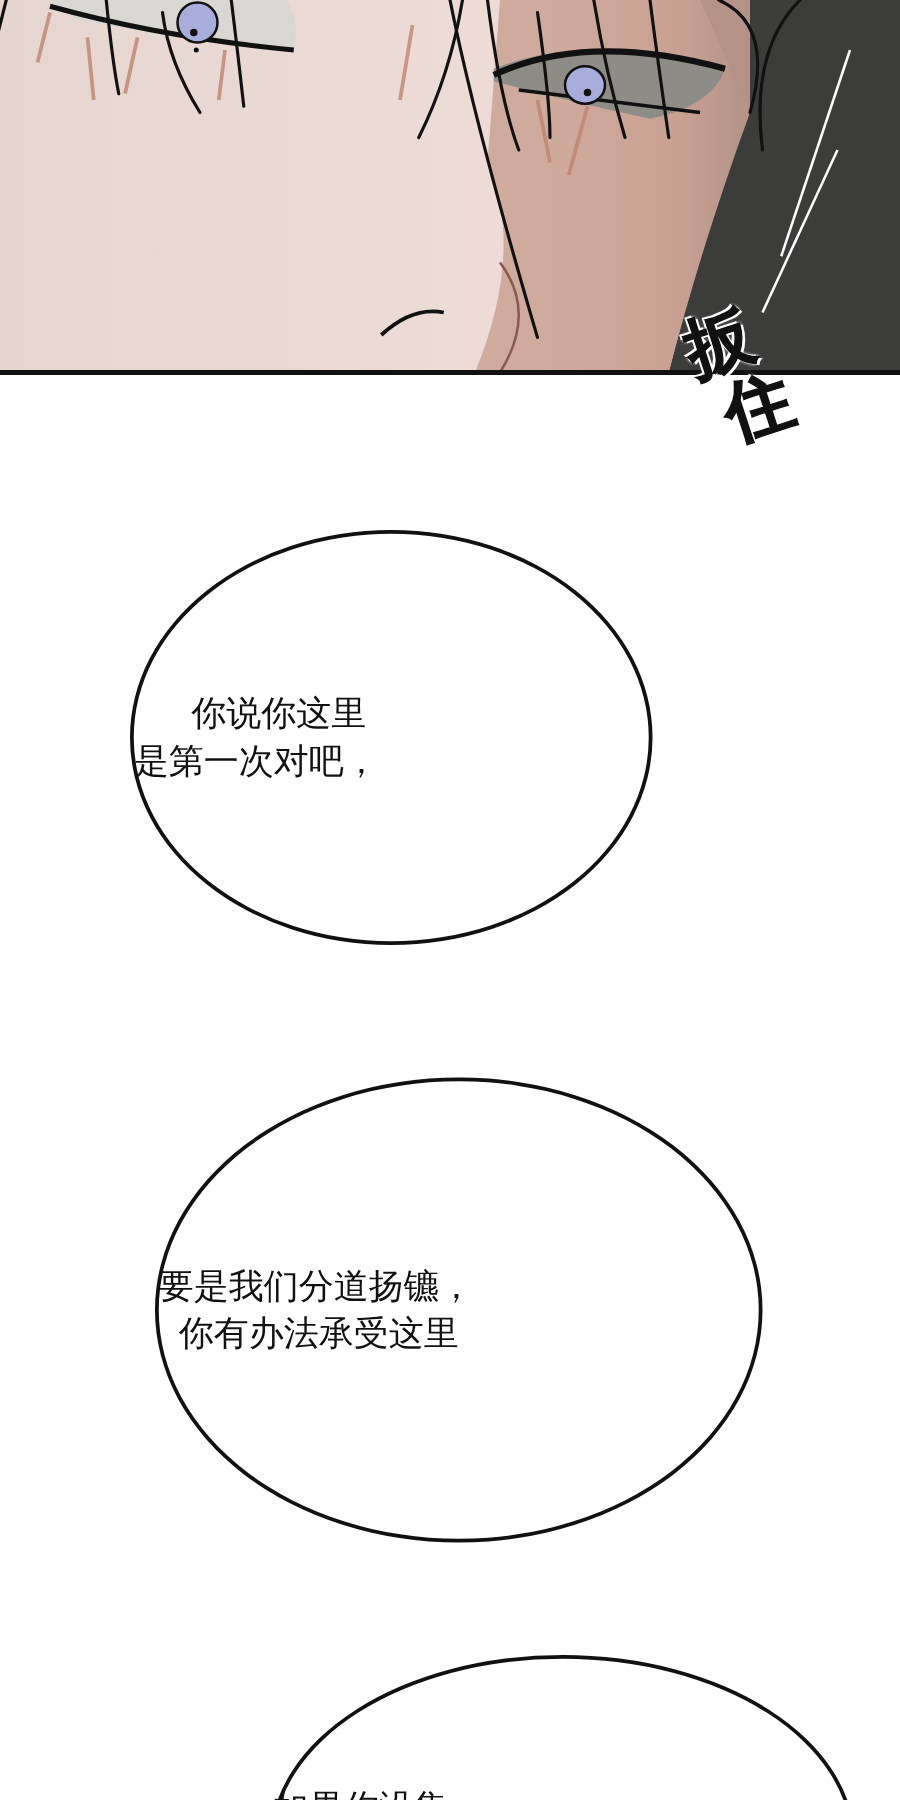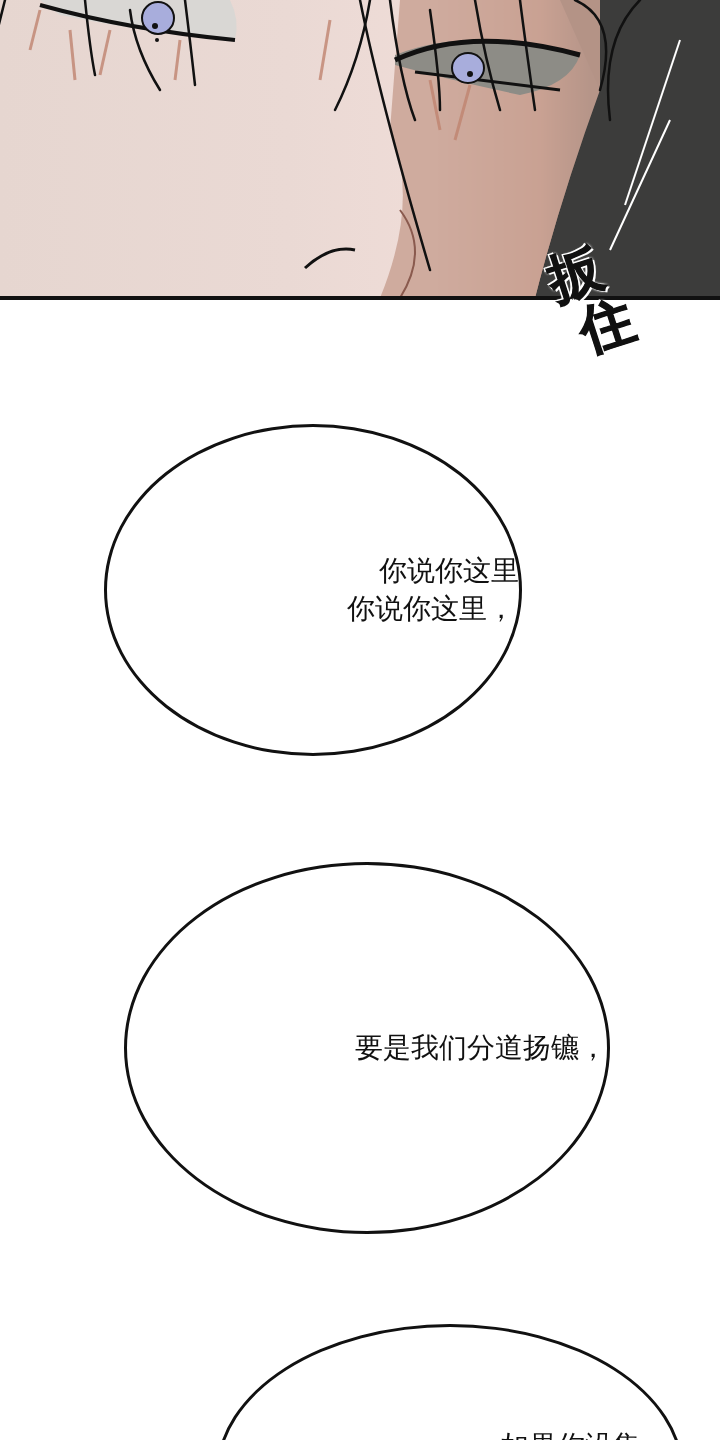--- a/index.html
+++ b/index.html
@@ -3,21 +3,21 @@
 <meta charset="utf-8">
 <style>
   html, body { margin:0; padding:0; background:#ffffff; }
   body { width:720px; height:1440px; position:relative; overflow:hidden; font-family:"DejaVu Sans","Liberation Sans",sans-serif; }
   .panel { position:absolute; left:0; top:0; width:720px; height:298px; overflow:hidden;
     background: linear-gradient(90deg, #e6d6d0 0%, #ead9d4 40%, #efdcd7 60%, #c89c8b 75%, #4a4a48 82%, #3b3b3a 100%); }
   .panel-border { position:absolute; left:0; top:296px; width:720px; height:4px; background:#111; }
   .panel svg { position:absolute; left:0; top:0; }
   .sfx { position:absolute; left:560px; top:235px; width:110px; height:140px; transform:rotate(-18deg); font-weight:bold; font-size:54px; color:#111; line-height:58px; -webkit-text-stroke:1px #111; text-shadow:0 0 3px #fff, 0 0 3px #fff, 2px 2px 0 #fff, -2px -2px 0 #fff; }
   .sfx span { display:block; }
-  .bubble { position:absolute; border:3px solid #111; border-radius:50%; background:#fff; box-sizing:border-box; display:flex; align-items:center; justify-content:flex-end; }
+  .bubble { position:absolute; border:3px solid #111; border-radius:50%; background:#fff; box-sizing:border-box; display:flex; align-items:center; justify-content:flex-start; }
   .bubble .text { font-size:28px; line-height:38px; color:#111; text-align:center; font-family:"DejaVu Sans","Liberation Sans",sans-serif; font-weight:500; }
   .line { display:block; white-space:nowrap; }
 </style>
 </head>
 <body>
 
 <div class="panel">
   <svg width="720" height="298" viewBox="0 0 720 298">
 
     <path d="M560 0 L720 0 L720 298 L535 298 Q560 200 600 90 Z" fill="#3c3c3b"></path>
@@ -70,27 +70,28 @@
 <div class="panel-border"></div>
 
 <div class="sfx">
   <span>扳</span>
   <span style="margin-left:14px;">住</span>
 </div>
 
 <div class="bubble" style="left:104px; top:424px; width:418px; height:332px;">
   <div class="text">
     <span class="line" style="padding-left:36px;">你说你这里</span>
-    <span class="line">你说你这里，</span>
+    <span class="line">是第一次对吧，</span>
   </div>
 </div>
 
 <div class="bubble" style="left:124px; top:862px; width:486px; height:372px;">
   <div class="text" style="text-align:left;">
     <span class="line">要是我们分道扬镳，</span>
+    <span class="line" style="padding-left:16px;">你有办法承受这里</span>
   </div>
 </div>
 
 <div class="bubble" style="left:216px; top:1324px; width:468px; height:300px; align-items:flex-start; padding-top:100px;">
   <div class="text">
     <span class="line" style="padding-right:40px;">如果你没集</span>
   </div>
 </div>
 
 </body></html>

